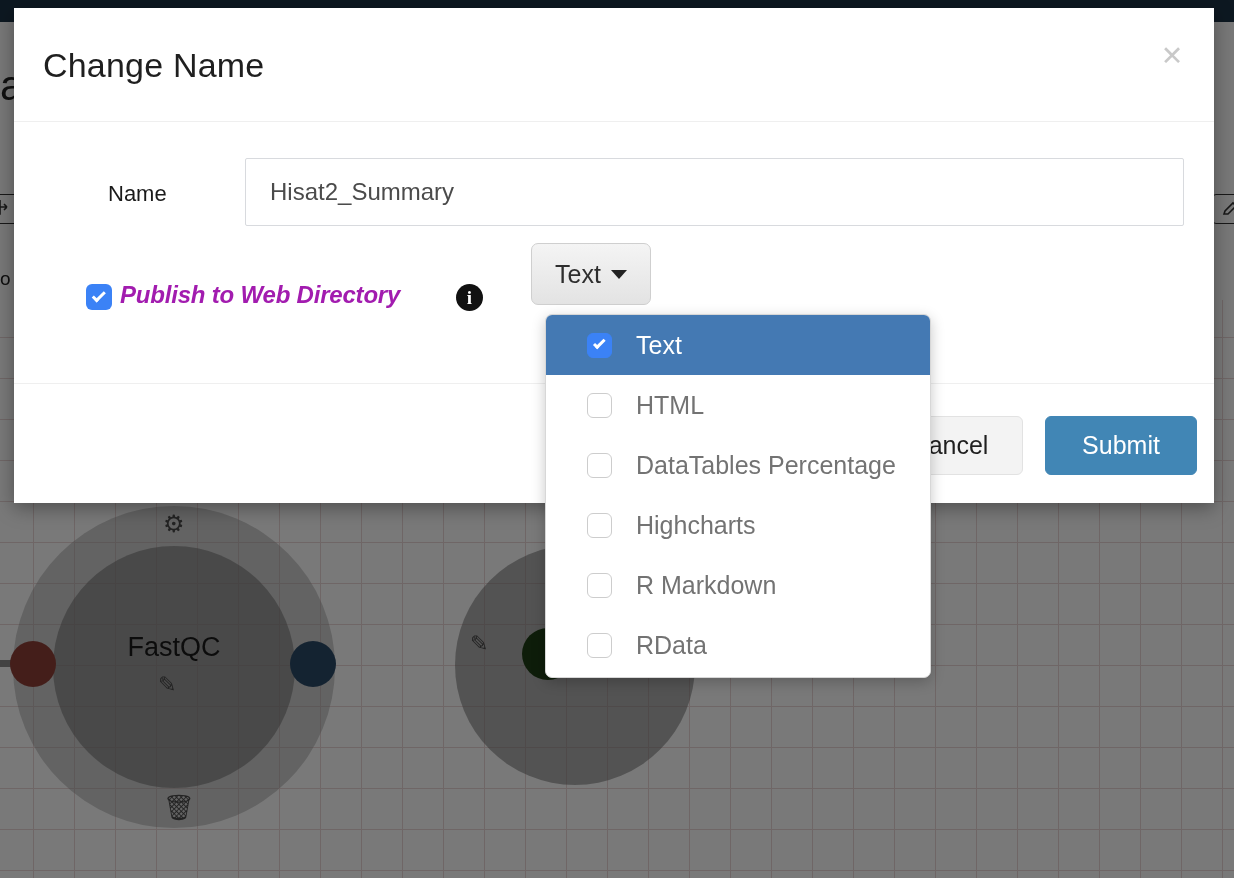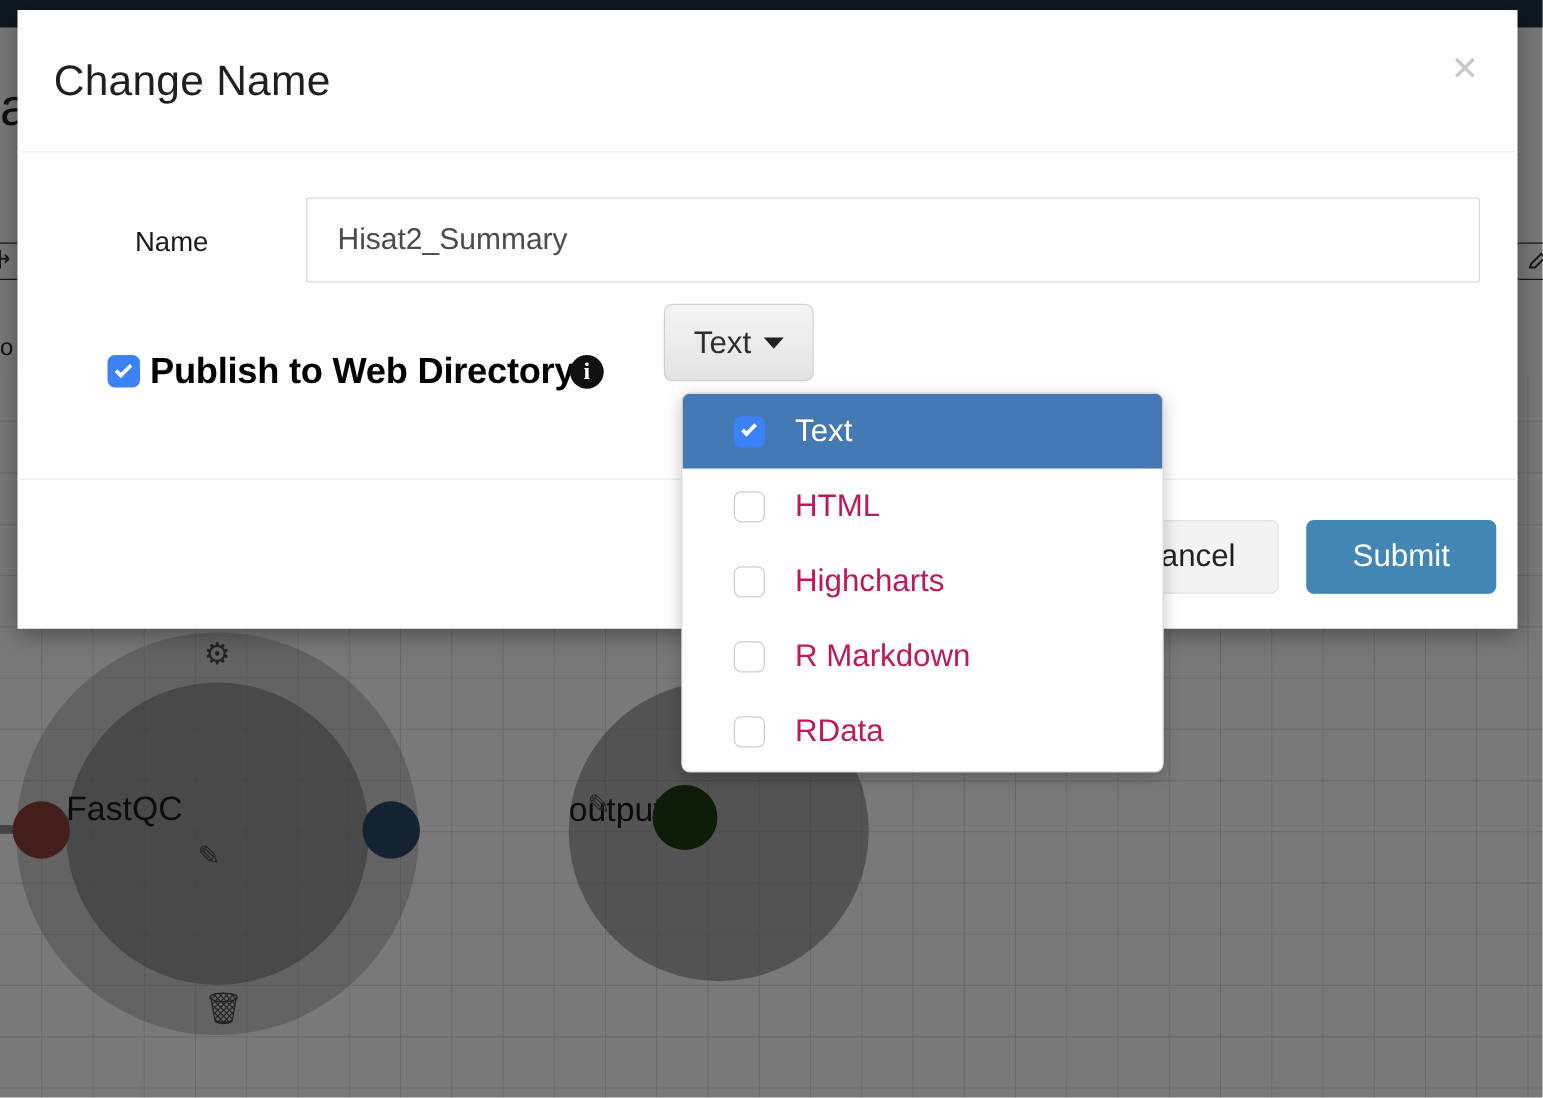--- a/index.html
+++ b/index.html
@@ -73,20 +73,21 @@
   }
   .node-halo {
     background: rgba(150,150,150,0.45);
   }
   .node-core {
     background: rgba(110,110,110,0.55);
   }
   .node-label {
     position: absolute;
     width: 100%;
+    text-align: center;
     font-size: 27px;
     color: #1b1b1b;
     white-space: nowrap;
   }
   .port {
     position: absolute;
     width: 46px; height: 46px;
     border-radius: 50%;
   }
   .edge-line {
@@ -185,24 +186,25 @@
   #publish-checkbox .tick {
     display: block;
     width: 13px; height: 7px;
     border-left: 3px solid #fff;
     border-bottom: 3px solid #fff;
     transform: rotate(-45deg) translate(1px, -2px);
   }
   #publish-label {
     position: absolute;
     left: 106px; top: 9px;
-    font-size: 29px;
+    font-size: 24px;
     font-weight: bold;
-    color: #000000;
+    color: #a21caf;
     letter-spacing: -0.2px;
+    font-style: italic;
   }
   #info-icon {
     position: absolute;
     left: 442px; top: 12px;
     width: 27px; height: 27px;
     border-radius: 50%;
     background: #111;
     color: #fff;
     font-size: 19px;
     font-weight: bold;
@@ -302,21 +304,21 @@
   .opt-checkbox .tick {
     display: none;
     width: 12px; height: 6px;
     border-left: 3px solid #fff;
     border-bottom: 3px solid #fff;
     transform: rotate(-45deg) translate(1px, -2px);
   }
   .dropdown-option.selected .opt-checkbox .tick { display: block; }
   .opt-label {
     font-size: 25px;
-    color: #be185d;
+    color: #737373;
   }
   .dropdown-option.selected .opt-label {
     color: #ffffff;
   }
 </style>
 </head>
 <body>
 
 <div id="app-background">
 
@@ -402,20 +404,24 @@
         <span class="tick"></span>
       </span>
       <span class="opt-label">Text</span>
     </div>
     <div class="dropdown-option">
       <span class="opt-checkbox"></span>
       <span class="opt-label">HTML</span>
     </div>
     <div class="dropdown-option">
       <span class="opt-checkbox"></span>
+      <span class="opt-label">DataTables Percentage</span>
+    </div>
+    <div class="dropdown-option">
+      <span class="opt-checkbox"></span>
       <span class="opt-label">Highcharts</span>
     </div>
     <div class="dropdown-option">
       <span class="opt-checkbox"></span>
       <span class="opt-label">R Markdown</span>
     </div>
     <div class="dropdown-option">
       <span class="opt-checkbox"></span>
       <span class="opt-label">RData</span>
     </div>

